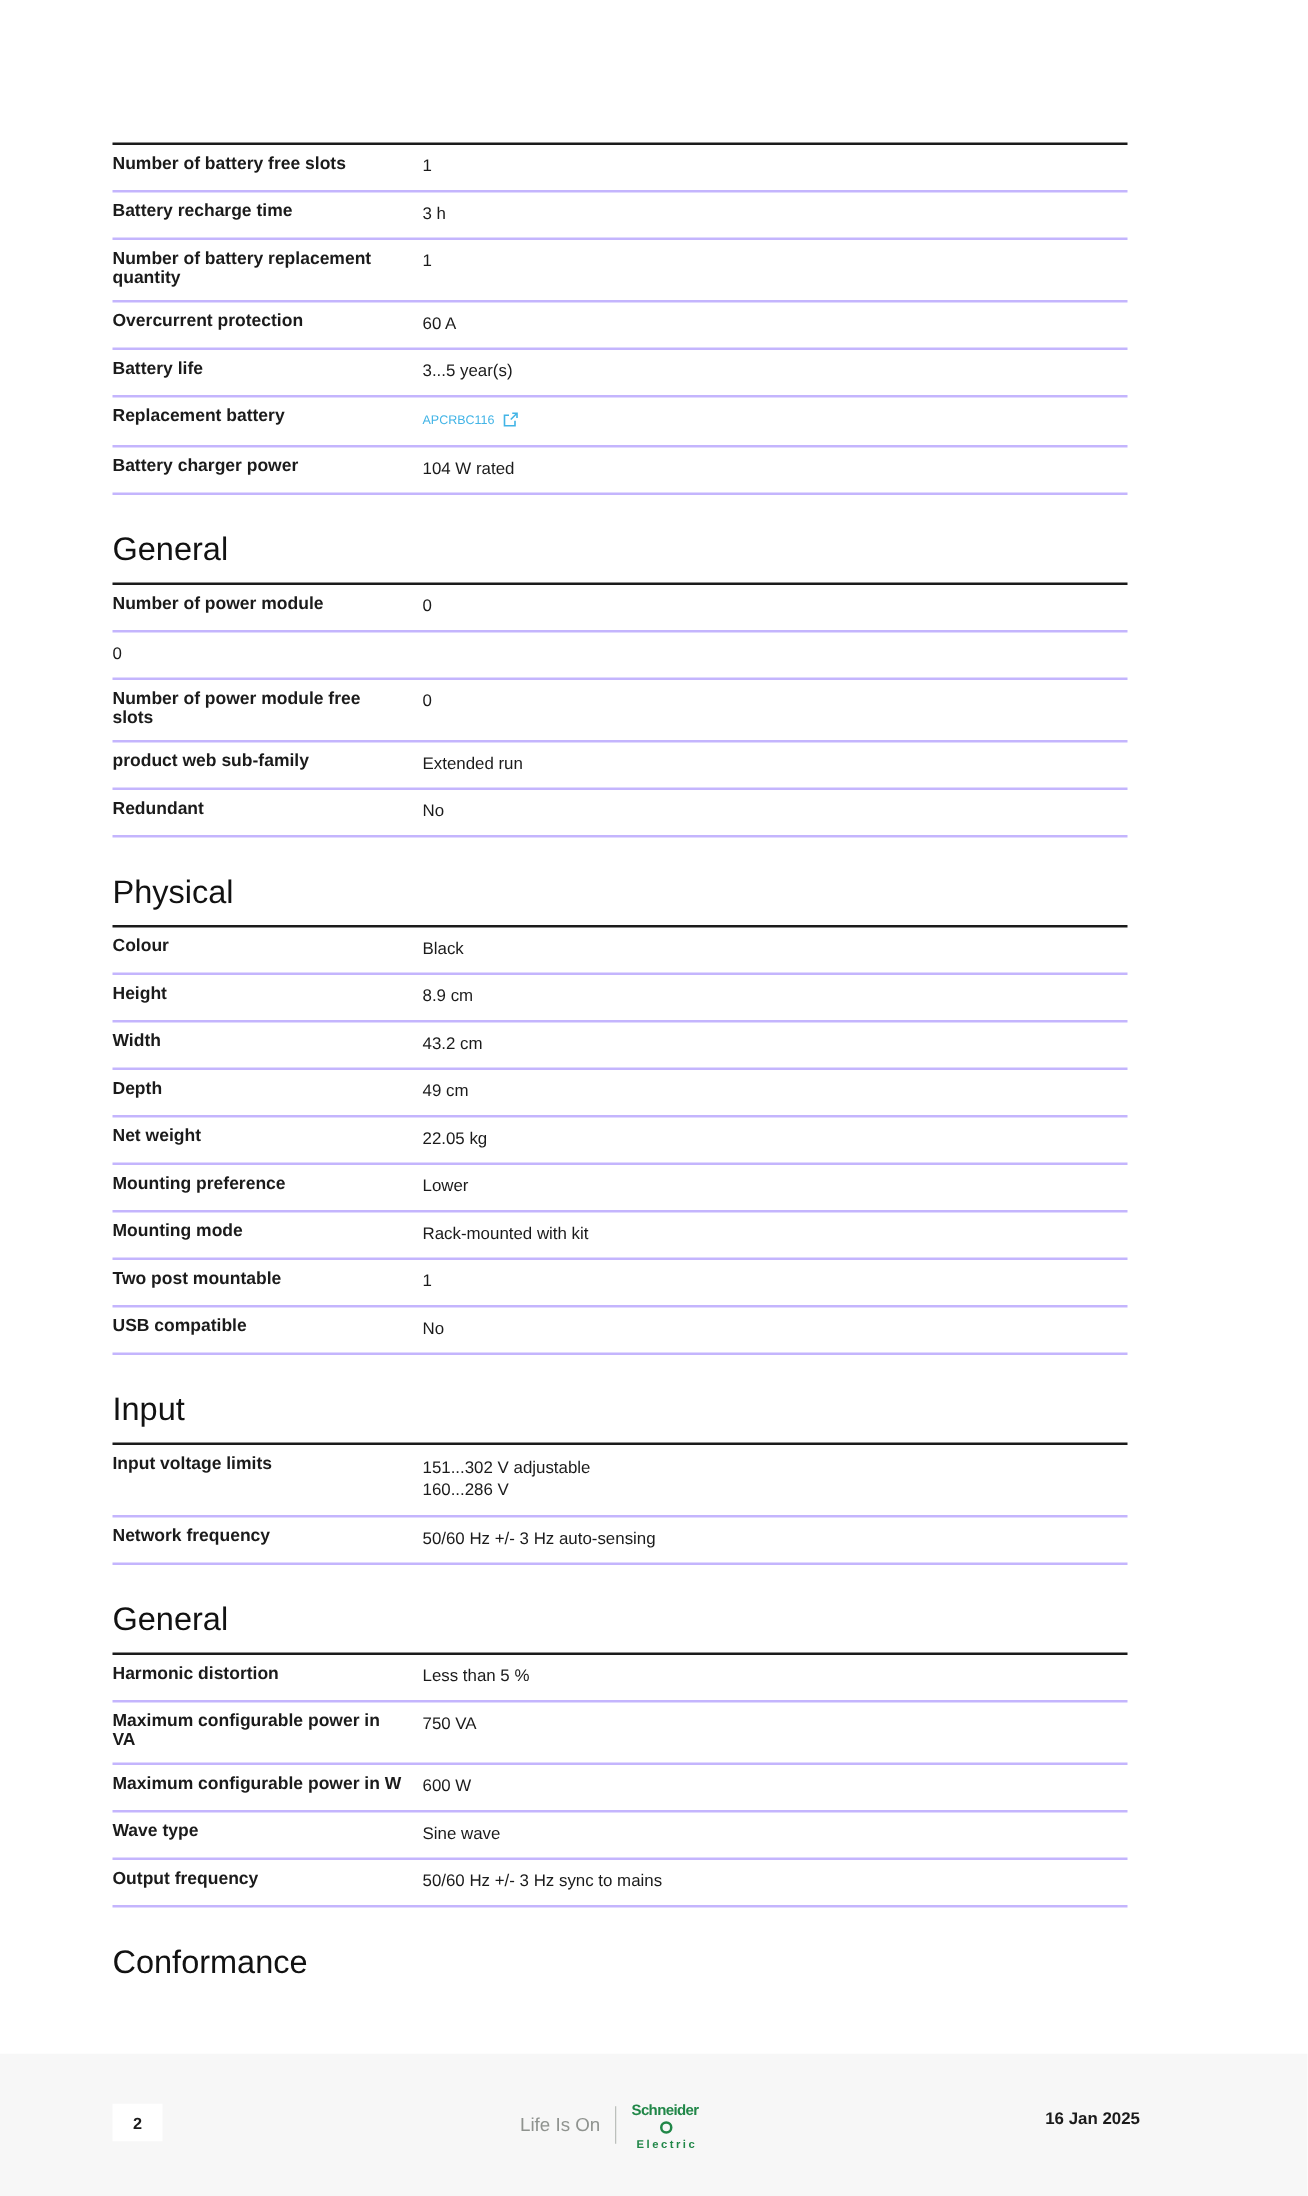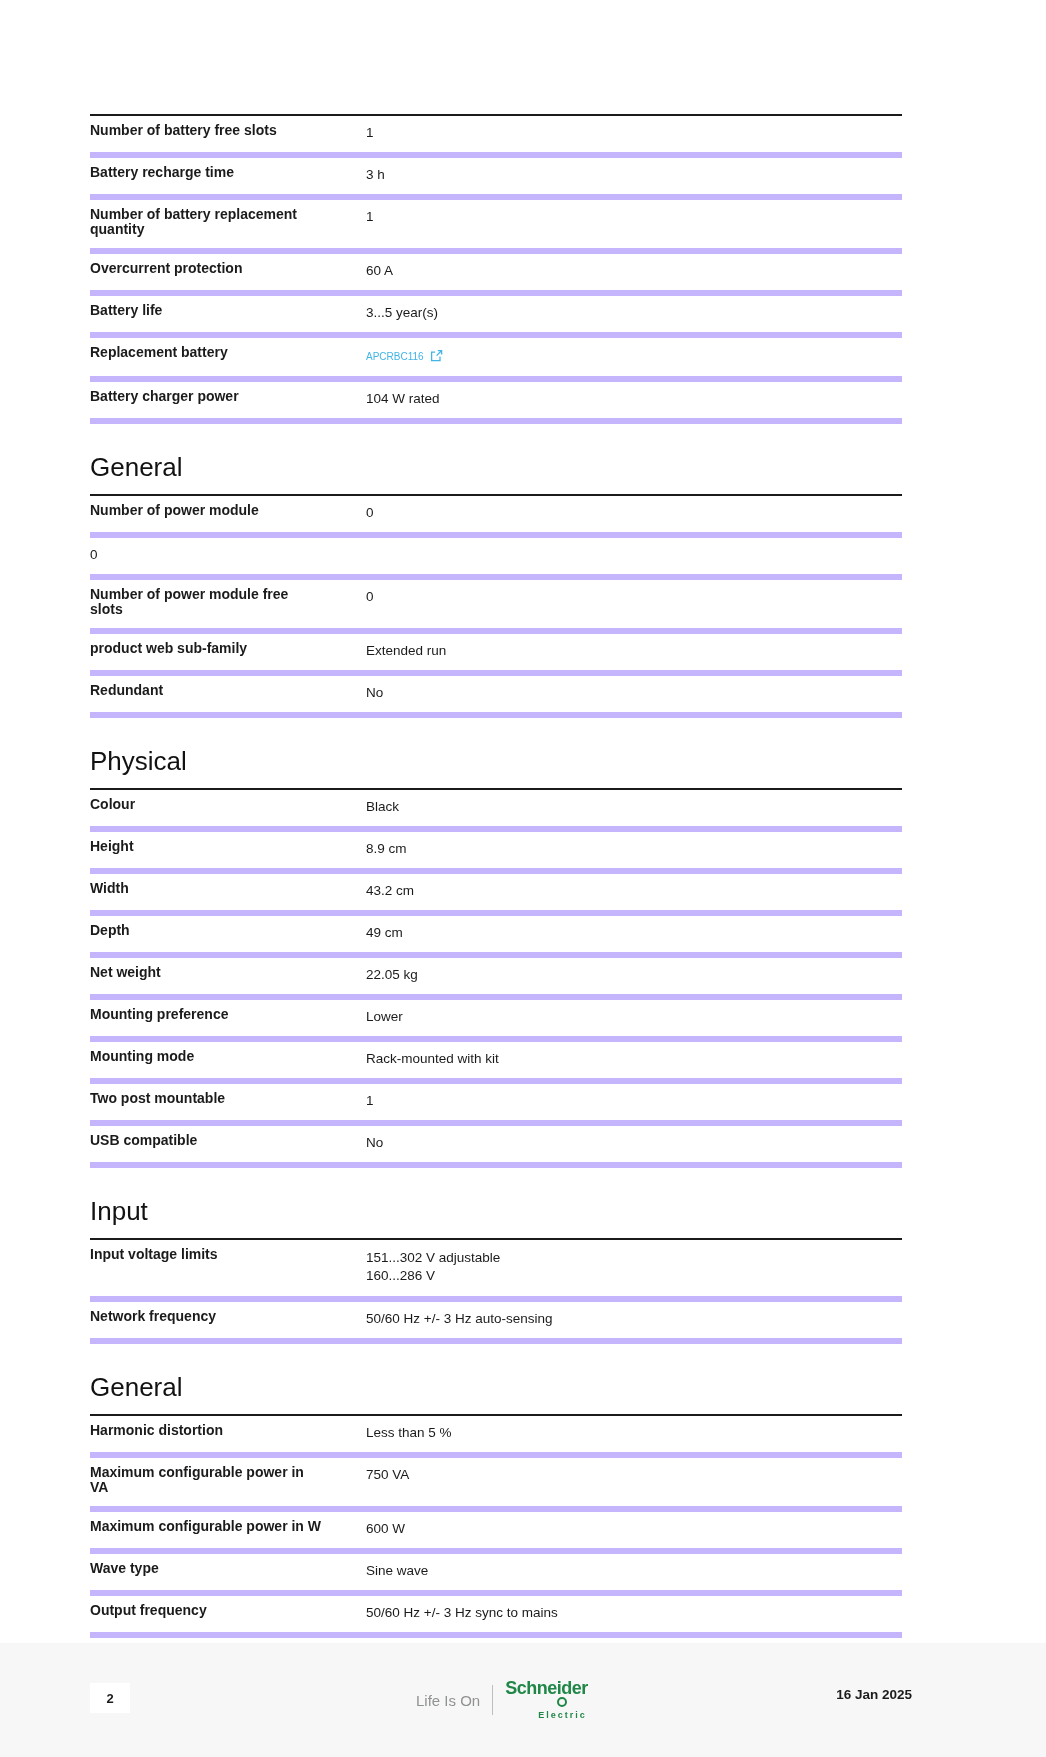--- a/index.html
+++ b/index.html
@@ -21,23 +21,22 @@
     font-size: 26px;
     line-height: 30px;
     font-weight: normal;
     margin: 28px 0 12px 0;
     color: #121212;
     letter-spacing: 0;
   }
   .spec-table { border-top: 2px solid #1b1b1b; }
   .row {
     display: flex;
-    border-bottom: 6px solid #c4b5fd;
+    border-bottom: 2px solid #c4b5fd;
     padding: 7px 0 11px 0;
-    gap: 28px;
   }
   .label {
     flex: 0 0 248px;
     box-sizing: border-box;
     padding-right: 14px;
     font-weight: bold;
     font-size: 14px;
     line-height: 15px;
   }
   .value {
@@ -74,21 +73,21 @@
   }
   .logo-group {
     position: absolute;
     left: 416px; top: 40px;
     height: 34px;
     display: flex; align-items: center; gap: 12px;
   }
   .tagline { color: var(--tagline-gray, #8f938f); font-size: 15px; white-space: nowrap; }
   .logo-sep { width: 1px; height: 30px; background: #bcc0bc; }
   .se-logo { display: flex; flex-direction: column; align-items: flex-end; color: var(--brand-green, #218748); }
-  .se-name { font-weight: bold; font-size: 18px; line-height: 16px; letter-spacing: -0.5px; }
+  .se-name { font-weight: bold; font-size: 12px; line-height: 16px; letter-spacing: -0.5px; }
   .se-sub {
     display: flex; align-items: center; gap: 3px;
     font-size: 9px; font-weight: bold;
     letter-spacing: 2px; margin-top: 1px; padding-right: 1px; flex-direction: column;
   }
   .se-loop {
     width: 6px; height: 6px;
     border: 2px solid var(--brand-green, #218748);
     border-radius: 50%;
     display: inline-block;

